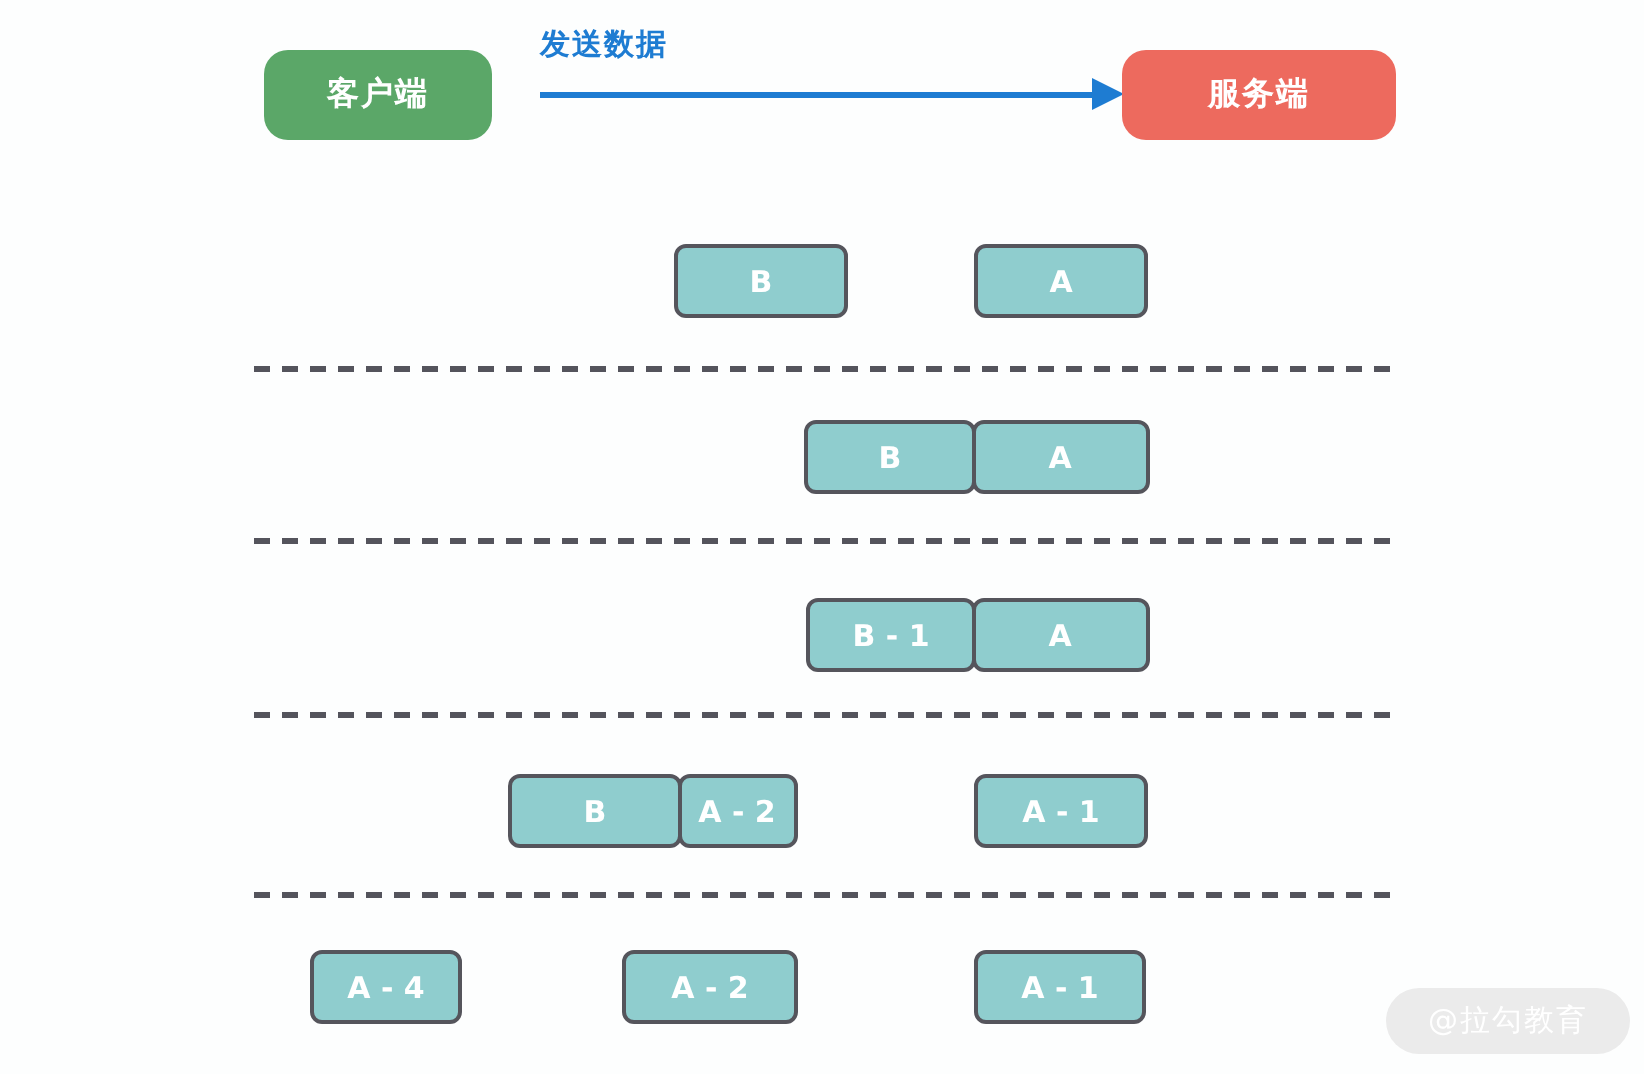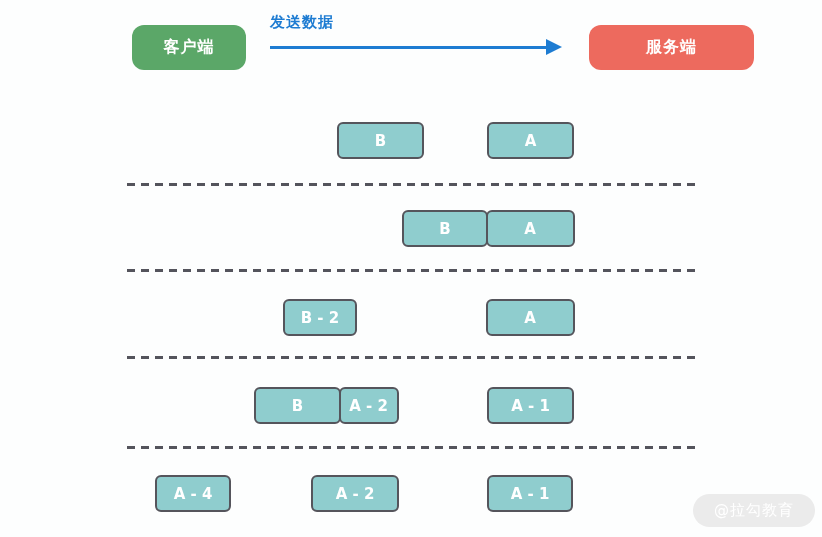--- a/index.html
+++ b/index.html
@@ -22,21 +22,21 @@
     border-radius: 12px;
     color: #fff;
     font-size: 16px;
     font-weight: bold;
     display: flex;
     align-items: center;
     justify-content: center;
     letter-spacing: 1px;
   }
   .client { left: 132px; width: 114px; background: var(--client-green); }
-  .server { left: 561px; width: 165px; background: var(--server-red); margin-left: 28px; }
+  .server { left: 561px; width: 137px; background: var(--server-red); }
 
   
   .arrow-line {
     position: absolute;
     left: 270px;
     top: 46px;
     width: 278px;
     height: 3px;
     background: var(--arrow-blue);
   }
@@ -122,21 +122,21 @@
   <div class="packet" style="left:337px; top:122px; width:87px">B</div>
   <div class="packet" style="left:487px; top:122px; width:87px">A</div>
 
   <div class="divider" style="top:183px"></div>
 
   <div class="packet" style="left:402px; top:210px; width:86px">B</div>
   <div class="packet" style="left:485.5px; top:210px; width:89px">A</div>
 
   <div class="divider" style="top:269px"></div>
 
-  <div class="packet" style="left:283px; top:299px; width:74px">B - 2</div>
+  <div class="packet" style="left:403px; top:299px; width:85px">B - 1</div>
   <div class="packet" style="left:485.5px; top:299px; width:89px">A</div>
 
   <div class="divider" style="top:356px"></div>
 
   <div class="packet" style="left:254px; top:387px; width:87px">B</div>
   <div class="packet" style="left:338.5px; top:387px; width:60px">A - 2</div>
   <div class="packet" style="left:487px; top:387px; width:87px">A - 1</div>
 
   <div class="divider" style="top:446px"></div>
 

